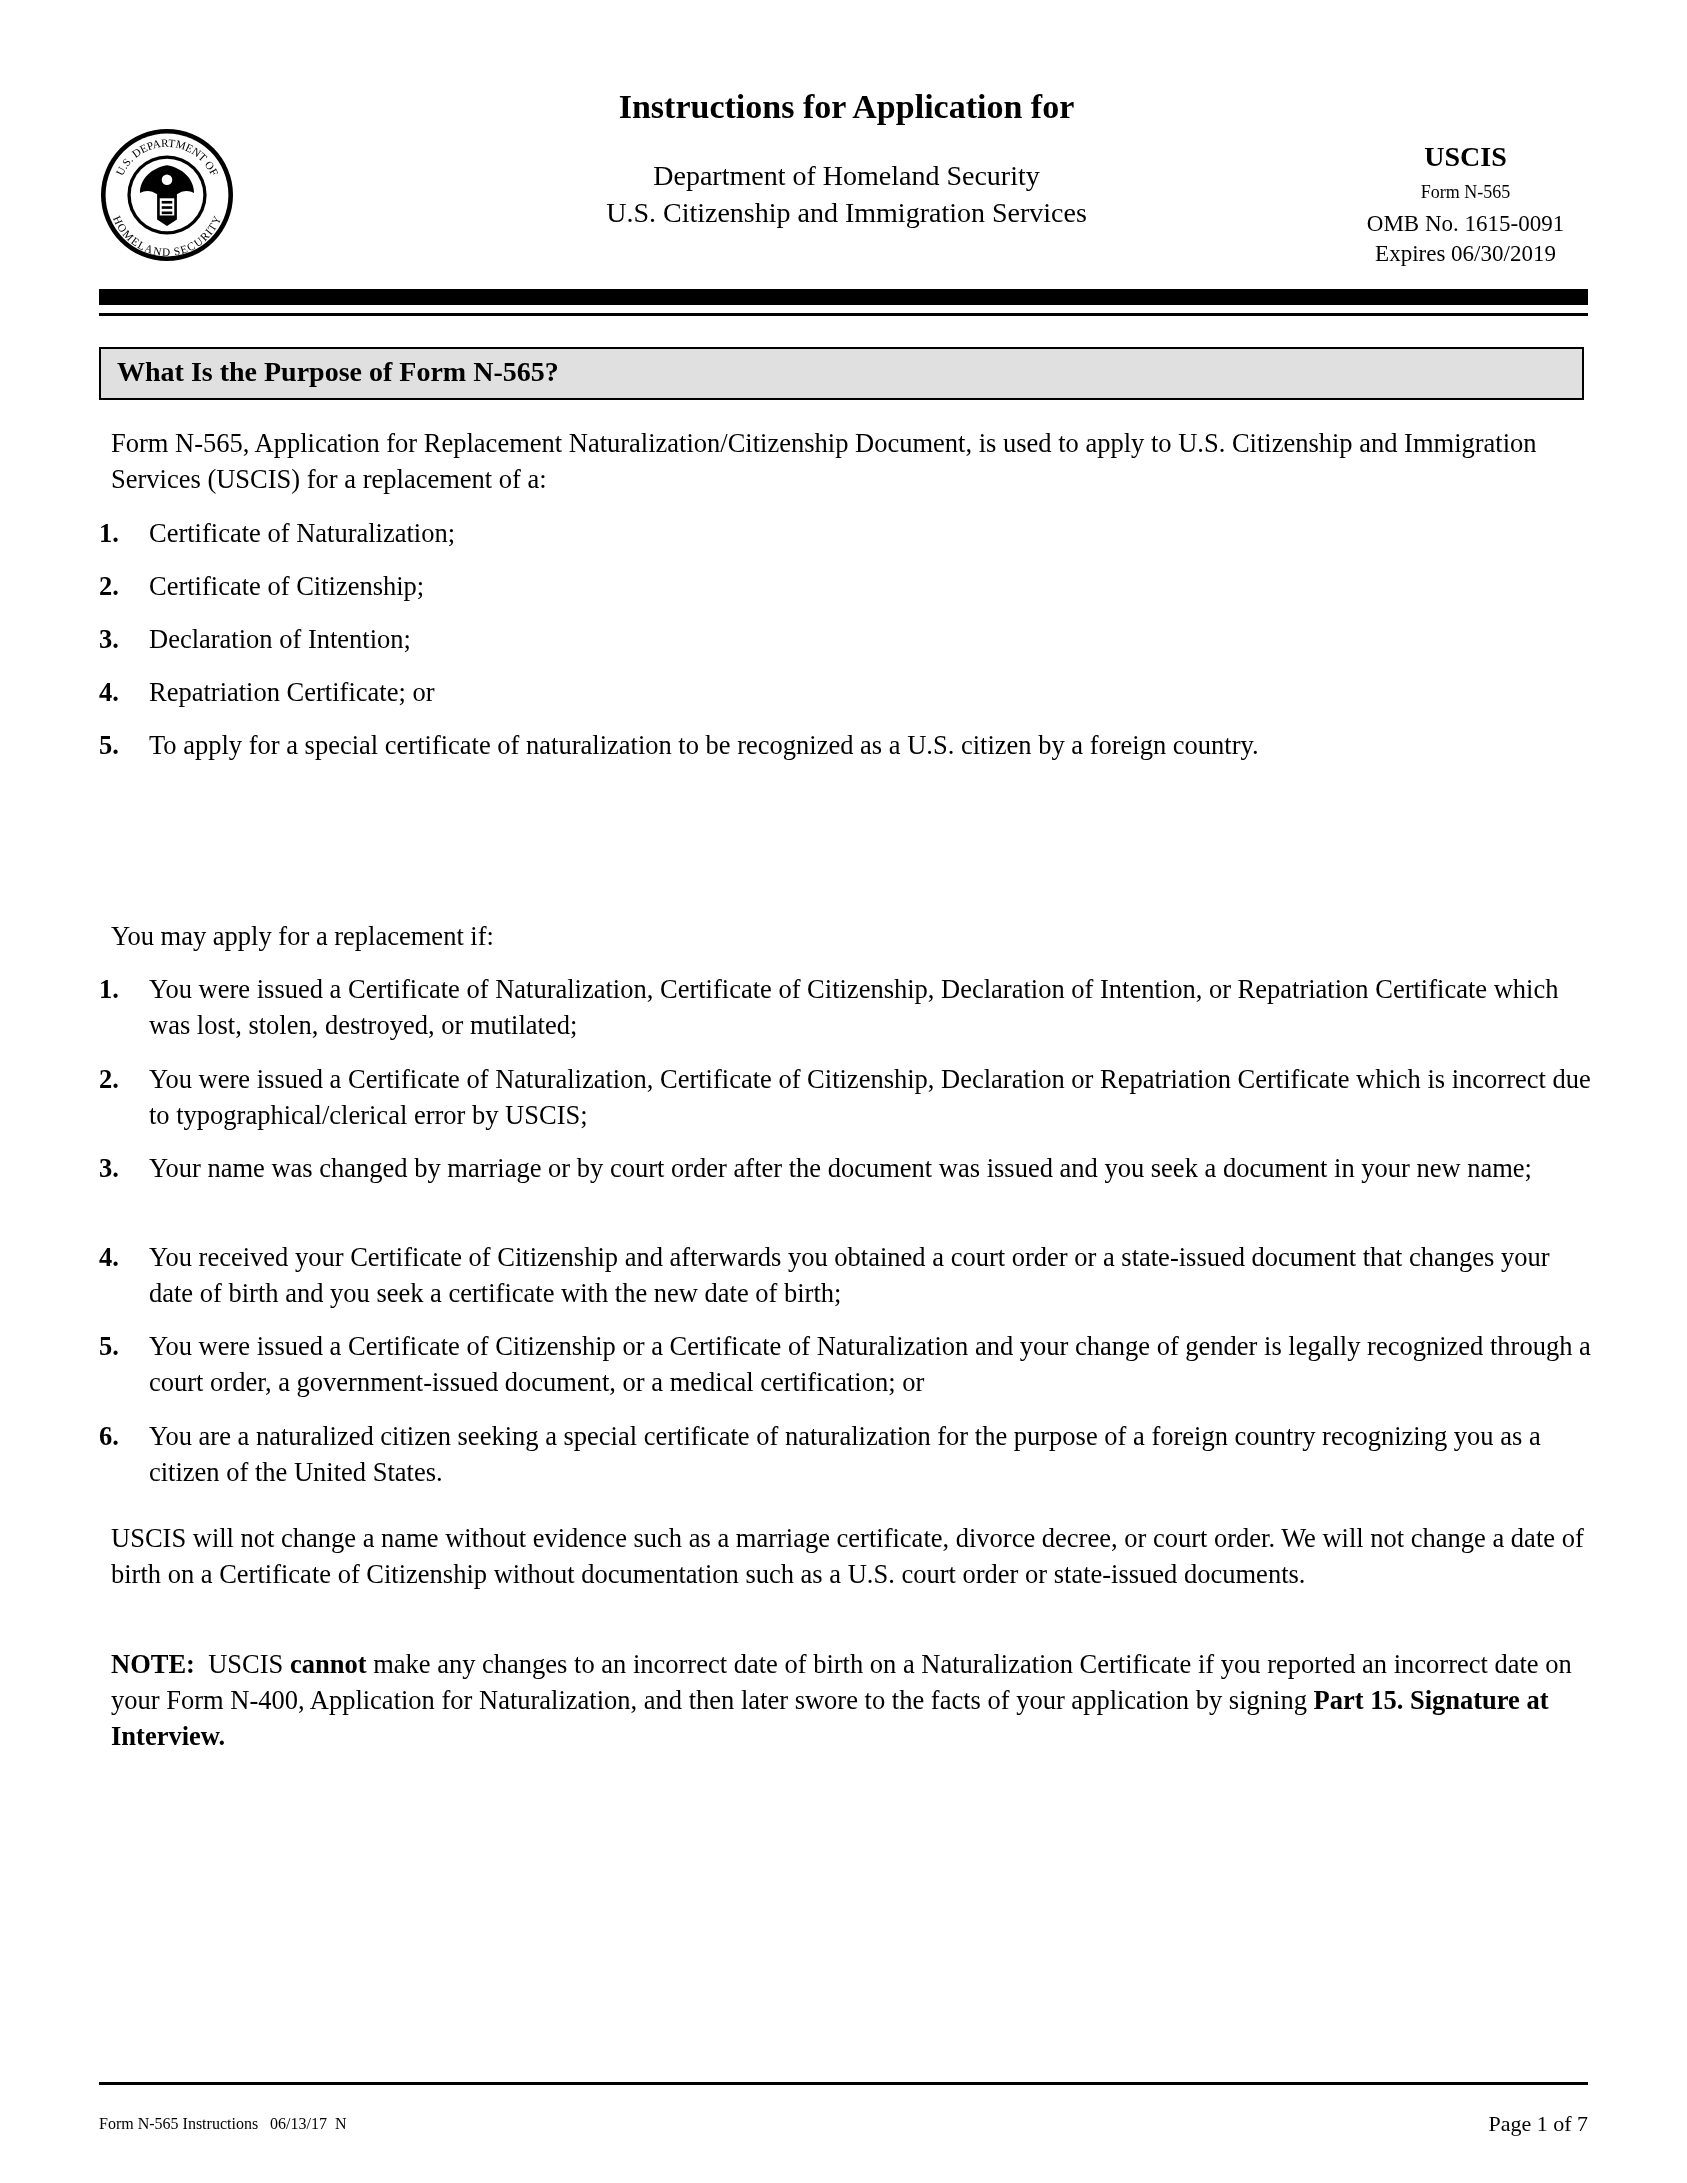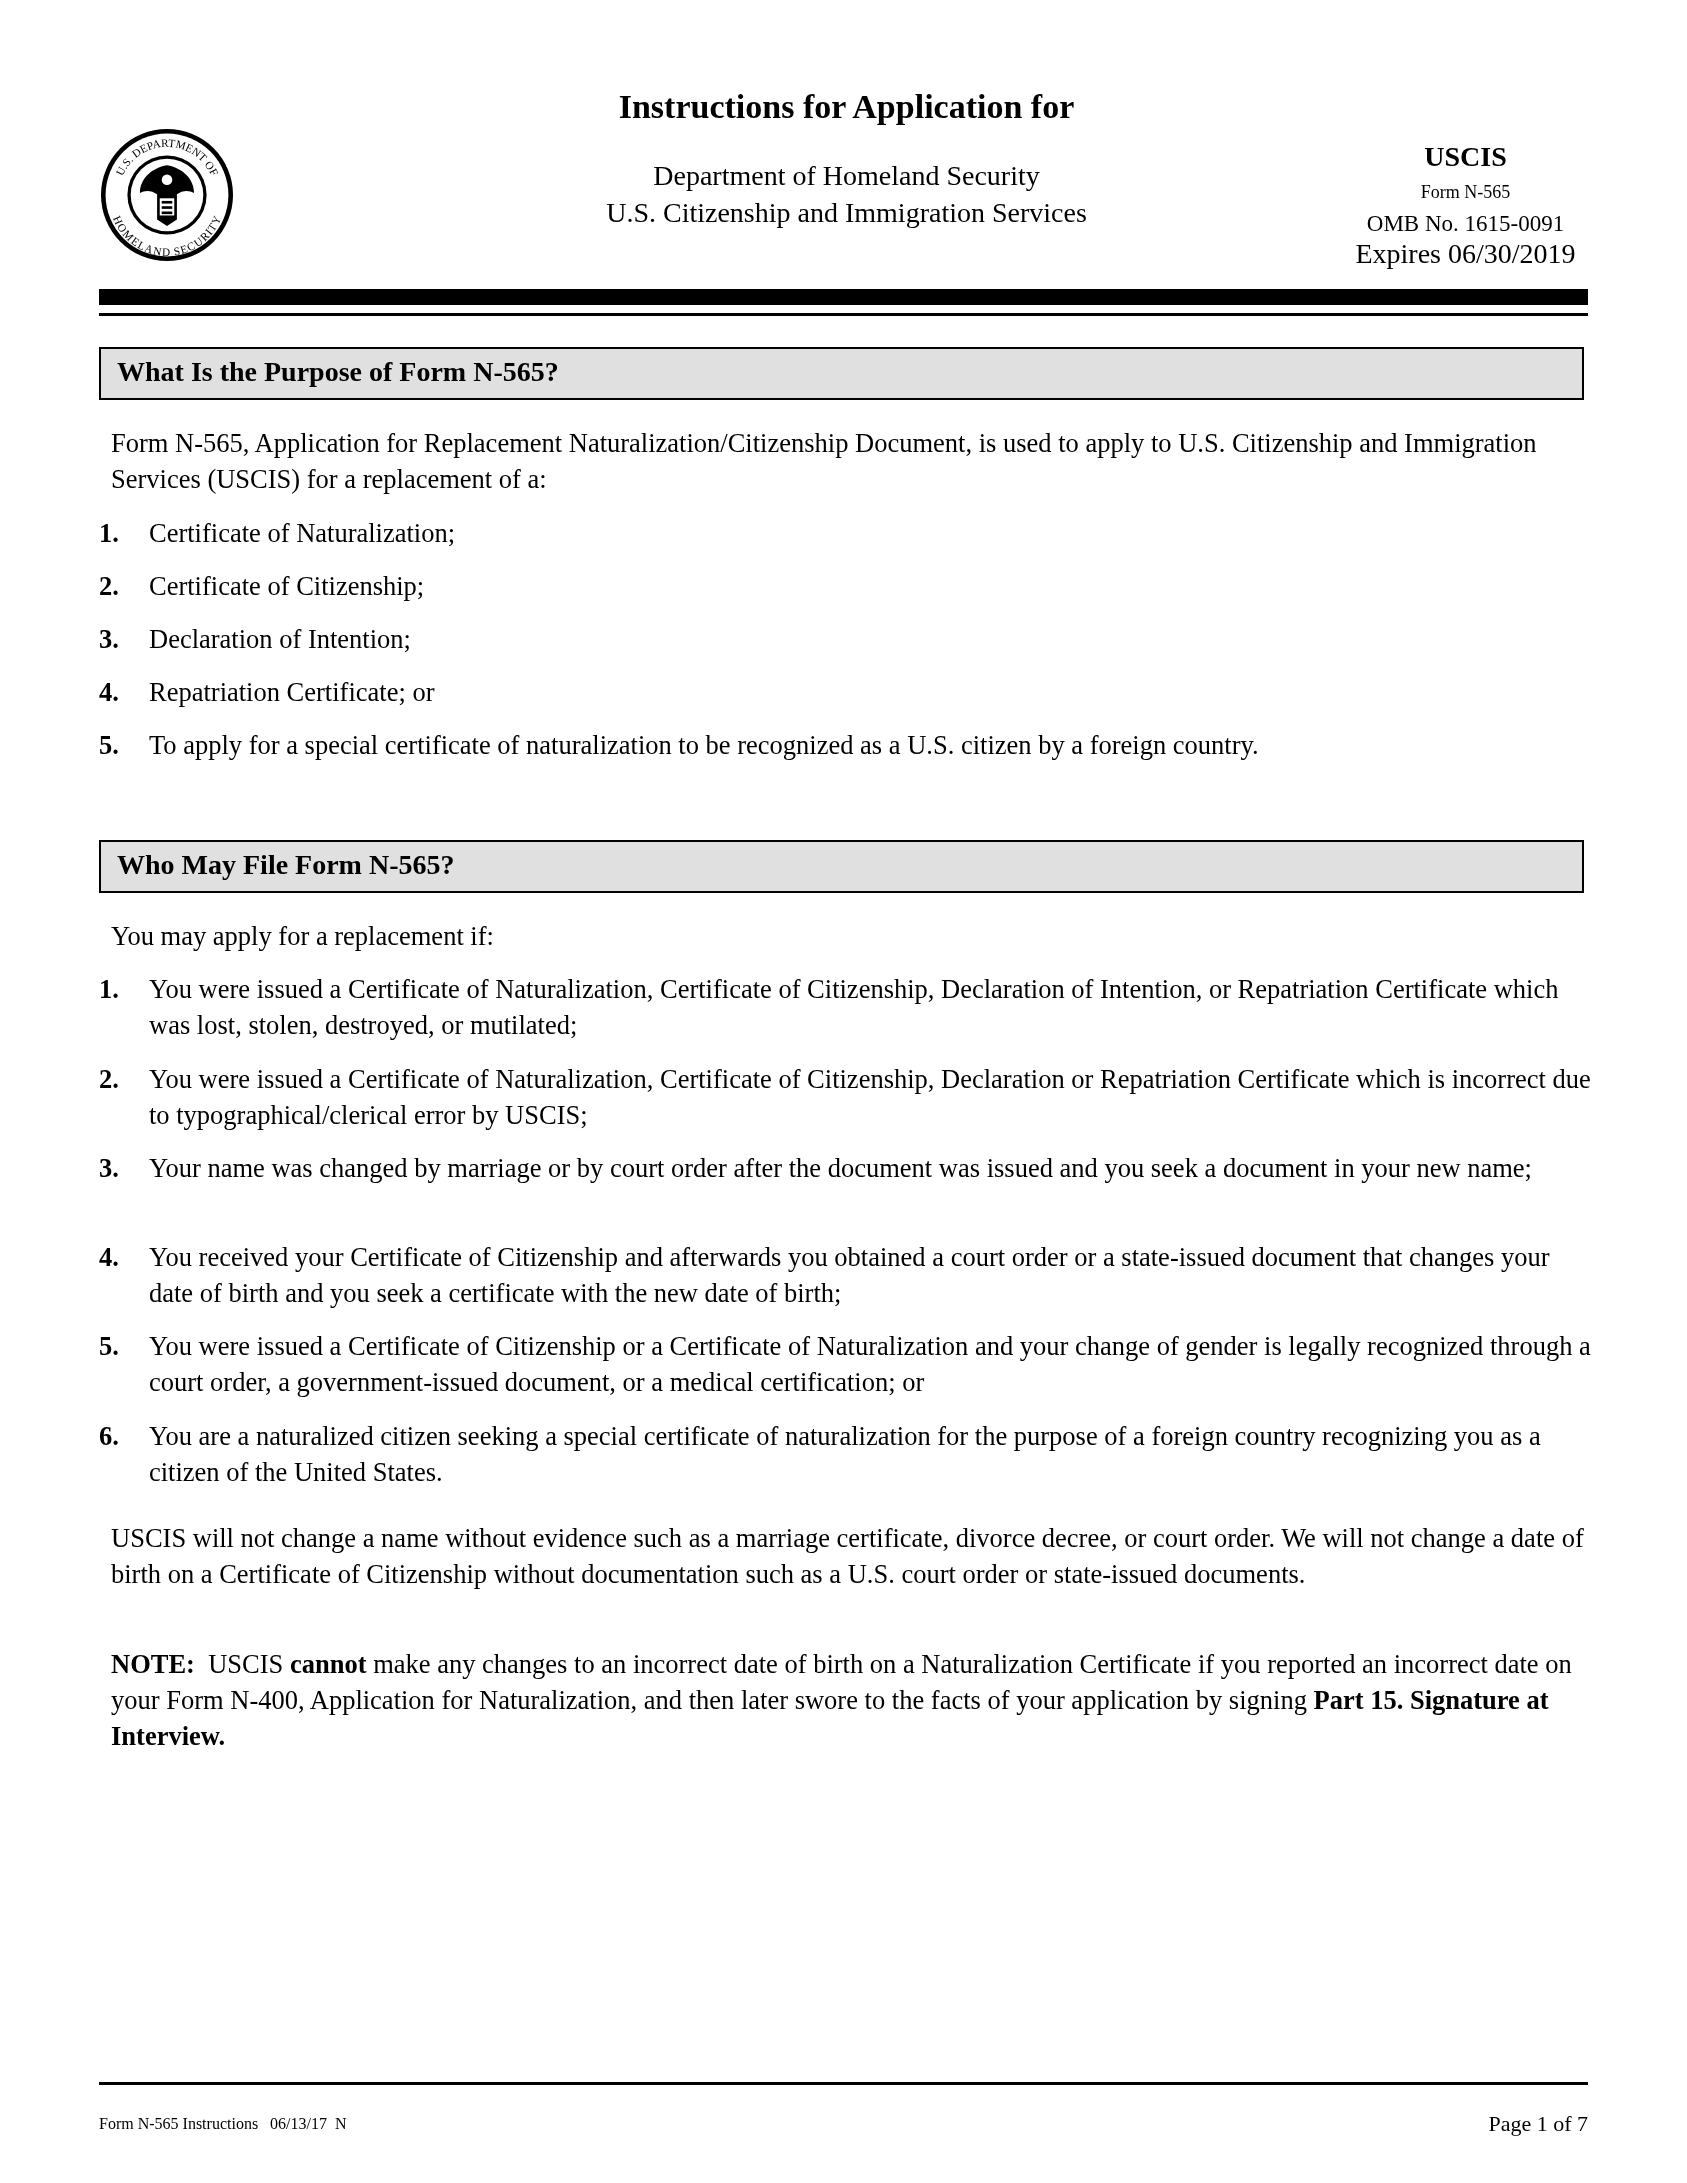--- a/index.html
+++ b/index.html
@@ -10,21 +10,21 @@
   
   .seal { position: absolute; left: 99px; top: 127px; width: 136px; height: 136px; }
   .title-block { position: absolute; left: 370px; top: 85px; width: 953px; text-align: center; }
   .title-line { font-weight: bold; font-size: 34px; line-height: 44px; }
   .dept { font-weight: normal; font-size: 28px; margin-top: 29px; line-height: 36px; }
   .agency { font-size: 28px; line-height: 37px; }
   .form-id { position: absolute; left: 1343px; top: 138px; width: 245px; text-align: center; }
   .form-id .uscis { font-weight: bold; font-size: 28px; line-height: 37px; }
   .form-id .formno { font-weight: normal; font-size: 18px; line-height: 34px; }
   .form-id .omb { font-size: 23px; line-height: 30px; }
-  .form-id .exp { font-size: 28px; line-height: 30px; }
+  .form-id .exp { font-size: 23px; line-height: 30px; }
   .rule-thick { position: absolute; left: 99px; top: 289px; width: 1489px; height: 16px; background: #000; }
   .rule-thin { position: absolute; left: 99px; top: 313px; width: 1489px; height: 2.6px; background: #000; }
 
   
   .section-head { position: absolute; left: 99px; width: 1485px; height: 53px;
                   background: #e0e0e0; border: 2px solid #000; box-sizing: border-box;
                   font-weight: bold; font-size: 28px; line-height: 45px; padding-left: 16px; }
 
   .text { position: absolute; left: 111px; width: 1495px; font-size: 26.5px; line-height: 36px; }
   .item { position: absolute; left: 99px; width: 1495px; font-size: 26.5px; line-height: 36px; }
@@ -95,21 +95,20 @@
   </div>
   <div class="item" style="top:674px;">
     <span class="num">4.</span>
     <span class="body">Repatriation Certificate; or</span>
   </div>
   <div class="item" style="top:727px;">
     <span class="num">5.</span>
     <span class="body">To apply for a special certificate of naturalization to be recognized as a U.S. citizen by a foreign country.</span>
   </div>
 
-  <div class="section-head" style="top:840px;">Who May File Form N-565?</div>
   <div class="text" style="top:918px;">You may apply for a replacement if:</div>
 
   <div class="item" style="top:971px;">
     <span class="num">1.</span>
     <span class="body">You were issued a Certificate of Naturalization, Certificate of Citizenship, Declaration of Intention, or Repatriation Certificate which was lost, stolen, destroyed, or mutilated;</span>
   </div>
   <div class="item" style="top:1061px;">
     <span class="num">2.</span>
     <span class="body">You were issued a Certificate of Naturalization, Certificate of Citizenship, Declaration or Repatriation Certificate which is incorrect due to typographical/clerical error by USCIS;</span>
   </div>

